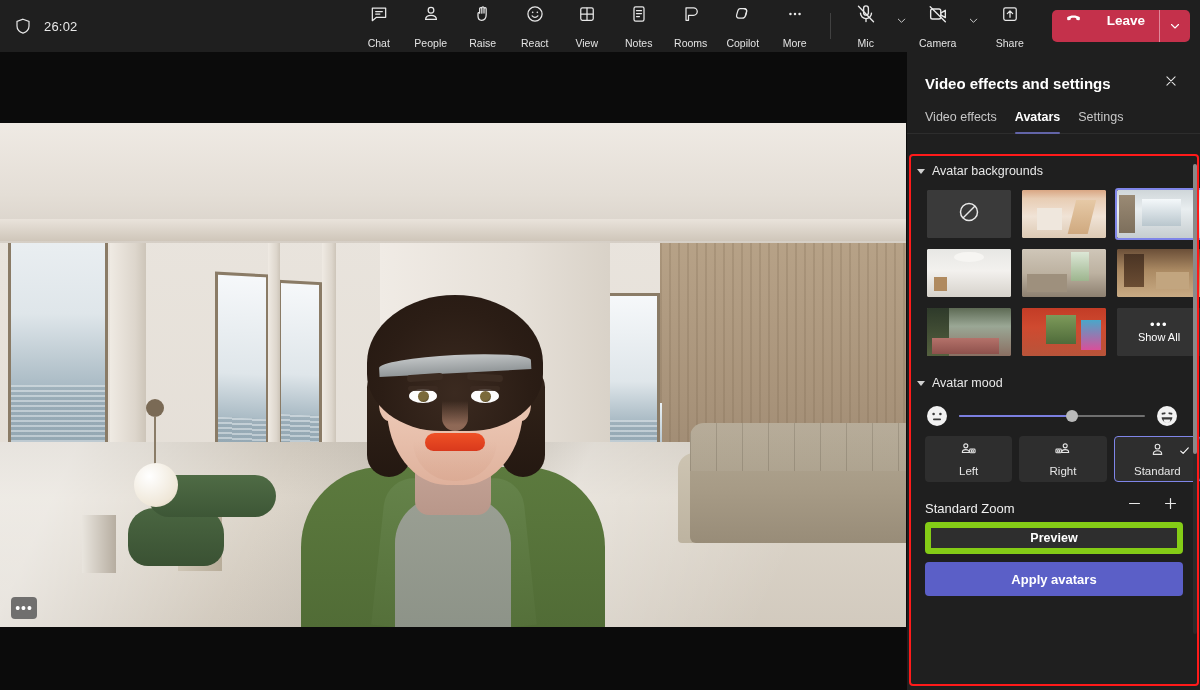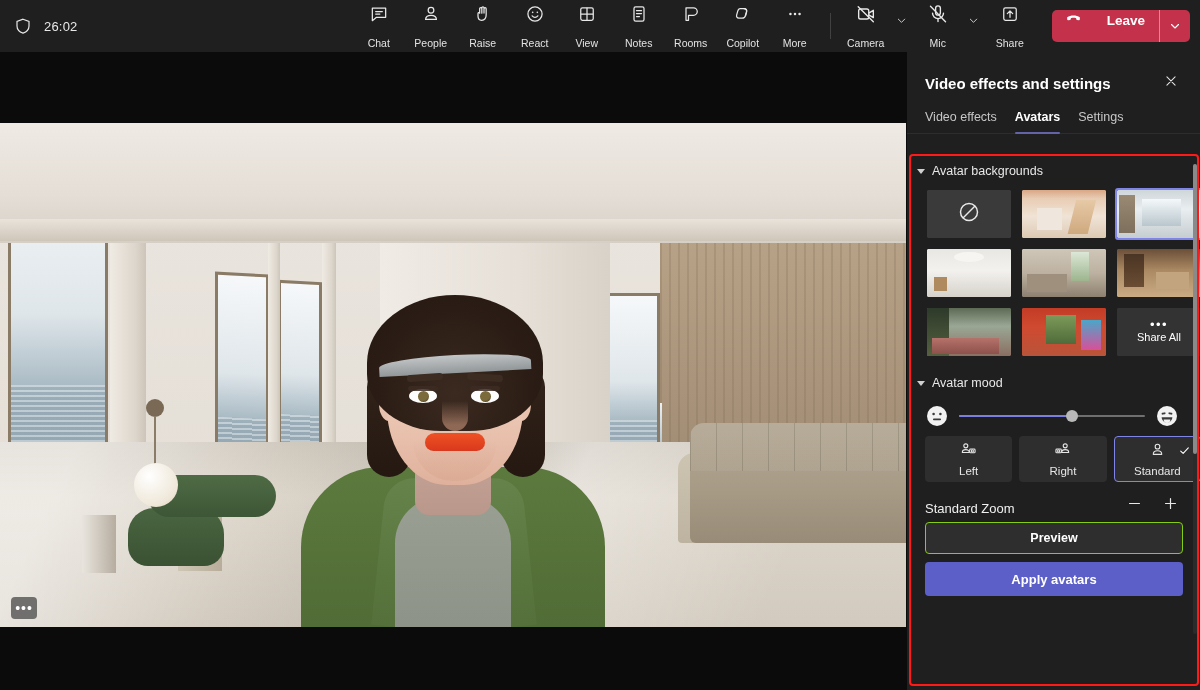--- a/index.html
+++ b/index.html
@@ -392,21 +392,21 @@
   .zoom-lbl { font-size: 13px; color:#f0f0f0; }
   .zoom-ctrls { display:flex; align-items:center; gap: 14px; }
   .zbtn { width: 22px; height: 22px; display:flex; align-items:center; justify-content:center;
           cursor:pointer; border-radius:3px; color:#e8e8e8; }
 
   .info-row { display:flex; align-items:center; gap: 10px; padding: 16px 16px 8px 18px; }
   .info-txt { font-size: 11.5px; color:#e0e0e0; }
 
   .btn-preview {
     margin: 2px 18px 0 18px; height: 32px; background:#2e2e2e;
-    border:1px solid #84cc16; border-radius: 4px;
+    border:6px solid #84cc16; border-radius: 4px;
     display:flex; align-items:center; justify-content:center; cursor:pointer;
   }
   .btn-preview span { font-size: 12.5px; font-weight:bold; color:#fff; }
   .btn-apply {
     margin: 8px 18px 0 18px; height: 34px; background:#5b5fc7; border-radius: 4px;
     display:flex; align-items:center; justify-content:center; cursor:pointer;
   }
   .btn-apply span { font-size: 13px; font-weight:bold; color:#fff; }
 </style>
 </head>
@@ -512,50 +512,50 @@
           <svg width="20" height="20" viewBox="0 0 24 24" fill="#e8e8e8">
             <circle cx="6.5" cy="12" r="1.5"></circle>
               <circle cx="12" cy="12" r="1.5"></circle>
               <circle cx="17.5" cy="12" r="1.5"></circle>
           </svg>
         </span>
         <span class="lb">More</span>
       </div>
 
       <div class="tb-sep"></div>
-
-      <div class="tb-split">
-        <div class="tb-btn">
-          <span class="ic">
-            <svg width="22" height="22" viewBox="0 0 24 24" fill="none" stroke="#e8e8e8" stroke-width="1.5">
-              <path d="M4 8.5a2 2 0 0 1 2-2h7a2 2 0 0 1 2 2v7a2 2 0 0 1-2 2H6a2 2 0 0 1-2-2z"></path>
-              <path d="M15 11l5-3v8l-5-3" stroke-linejoin="round"></path>
-              <path d="M3.5 4 20 20.5" stroke-linecap="round"></path>
-            </svg>
-          </span>
-          <span class="lb">Camera</span>
-        </div>
-        <div class="tb-caret">
-          <svg width="11" height="11" viewBox="0 0 24 24" fill="none" stroke="#d8d8d8" stroke-width="2">
-            <path d="M5 9l7 7 7-7" stroke-linecap="round" stroke-linejoin="round"></path>
-          </svg>
-        </div>
-      </div>
 
       <div class="tb-split">
         <div class="tb-btn">
           <span class="ic">
             <svg width="22" height="22" viewBox="0 0 24 24" fill="none" stroke="#e8e8e8" stroke-width="1.5">
               <rect x="9.4" y="3.2" width="5.2" height="10" rx="2.6"></rect>
               <path d="M6 11a6 6 0 0 0 12 0" stroke-linecap="round"></path>
               <path d="M12 17v3.3" stroke-linecap="round"></path>
               <path d="M3.8 3.6 20.2 20.4" stroke-linecap="round"></path>
             </svg>
           </span>
           <span class="lb">Mic</span>
+        </div>
+        <div class="tb-caret">
+          <svg width="11" height="11" viewBox="0 0 24 24" fill="none" stroke="#d8d8d8" stroke-width="2">
+            <path d="M5 9l7 7 7-7" stroke-linecap="round" stroke-linejoin="round"></path>
+          </svg>
+        </div>
+      </div>
+
+      <div class="tb-split">
+        <div class="tb-btn">
+          <span class="ic">
+            <svg width="22" height="22" viewBox="0 0 24 24" fill="none" stroke="#e8e8e8" stroke-width="1.5">
+              <path d="M4 8.5a2 2 0 0 1 2-2h7a2 2 0 0 1 2 2v7a2 2 0 0 1-2 2H6a2 2 0 0 1-2-2z"></path>
+              <path d="M15 11l5-3v8l-5-3" stroke-linejoin="round"></path>
+              <path d="M3.5 4 20 20.5" stroke-linecap="round"></path>
+            </svg>
+          </span>
+          <span class="lb">Camera</span>
         </div>
         <div class="tb-caret">
           <svg width="11" height="11" viewBox="0 0 24 24" fill="none" stroke="#d8d8d8" stroke-width="2">
             <path d="M5 9l7 7 7-7" stroke-linecap="round" stroke-linejoin="round"></path>
           </svg>
         </div>
       </div>
 
       <div class="tb-btn">
         <span class="ic">
@@ -718,21 +718,21 @@
           <div class="bg-inner th6"></div>
         </div>
 
         <div class="bg-cell">
           <div class="bg-inner th7"></div>
         </div>
 
         <div class="bg-cell">
           <div class="bg-inner bg-showall">
             <span class="dots">•••</span>
-            <span class="lbl">Share All</span>
+            <span class="lbl">Show All</span>
           </div>
         </div>
 
       </div>
 
       <div class="section-hdr" style="padding-top:18px">
         <span class="caret-dn"></span>
         <span>Avatar mood</span>
       </div>
 

